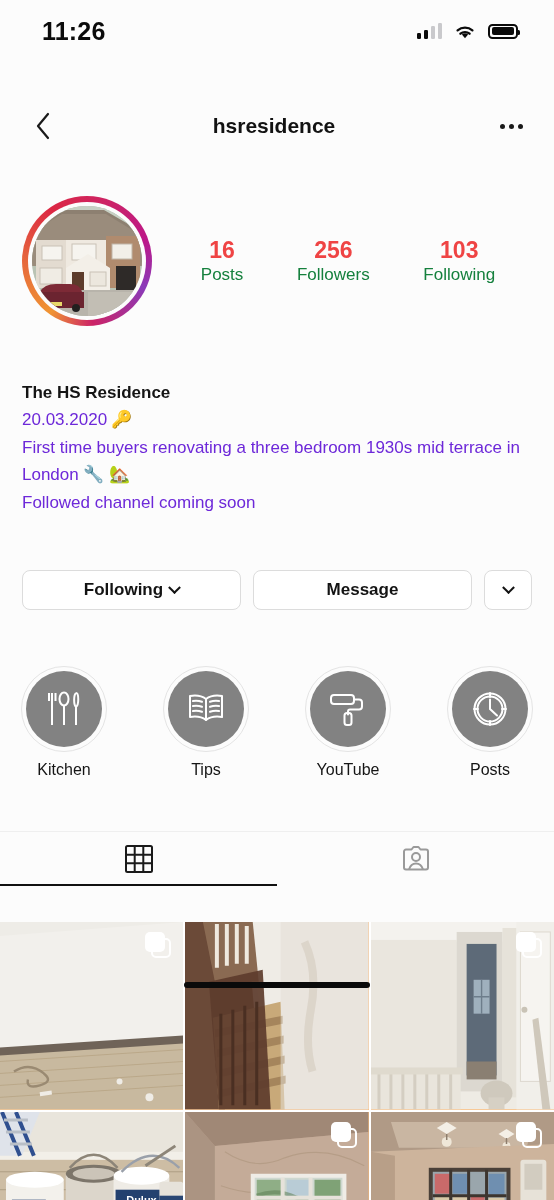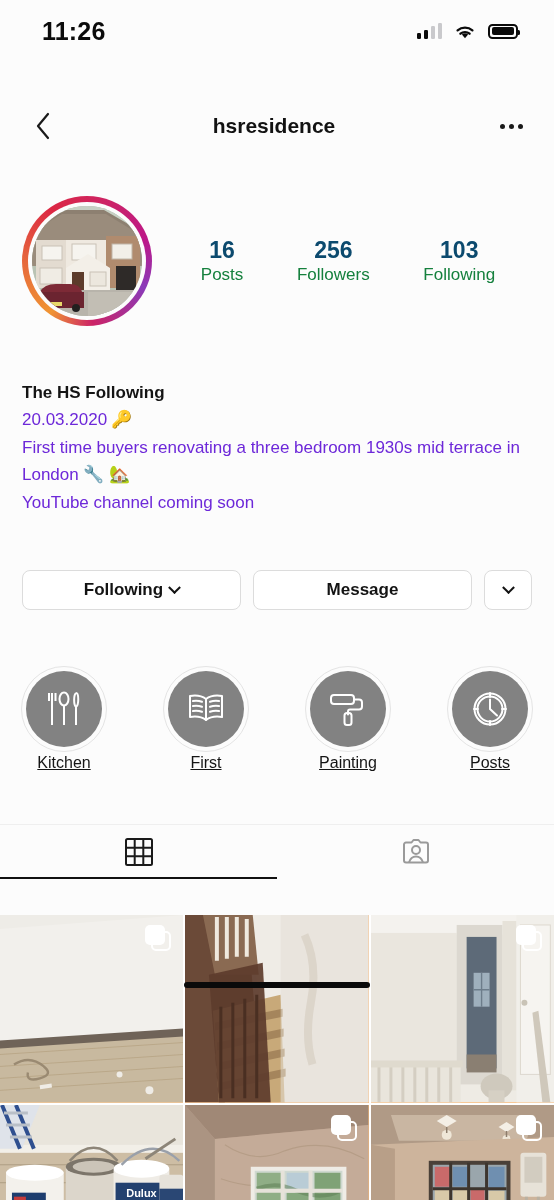--- a/index.html
+++ b/index.html
@@ -41,21 +41,21 @@
   .avatar-wrap { width: 130px; height: 130px; border-radius: 50%; flex: 0 0 130px;
                  background: conic-gradient(from 215deg, #f09433 0deg, #e6683c 55deg, #dc2743 110deg,
                              #cc2366 165deg, #bc1888 215deg, #8a3ab9 260deg, #cc2366 320deg, #f09433 360deg);
                  display: flex; align-items: center; justify-content: center; }
   .avatar-inner { width: 118px; height: 118px; border-radius: 50%; background: #fcfcfc;
                   display: flex; align-items: center; justify-content: center; }
   .avatar-img { width: 110px; height: 110px; border-radius: 50%; overflow: hidden; position: relative;
                 background: #cfd3cc; }
   .stats { flex: 1; display: flex; justify-content: space-around; padding: 0 10px 0 22px; }
   .stat { text-align: center; }
-  .stat .num { font-size: 23px; font-weight: 700; color: #0c4a6e; line-height: 1.25; }
+  .stat .num { font-size: 23px; font-weight: 700; color: #ef4444; line-height: 1.25; }
   .stat .lbl { font-size: 17px; color: #15803d; line-height: 1.3; }
 
   
   .bio { padding: 18px 22px 0 22px; }
   .bio .name { font-size: 17px; font-weight: 700; color: #141414; line-height: 1.55; }
   .bio .line { font-size: 17px; color: #6d28d9; line-height: 1.62; }
   .bio .emoji { font-family: "DejaVu Sans", sans-serif; }
   .followed { font-size: 17px; color: #1a1a1a; line-height: 1.62; padding-top: 1px; }
   .followed b { font-weight: 700; }
 
@@ -69,21 +69,21 @@
   .chev { width: 9px; height: 9px; border-right: 2px solid #131313; border-bottom: 2px solid #131313;
           transform: rotate(45deg) translate(-2px,-2px); }
 
   
   .highlights { display: flex; padding: 20px 14px 0 14px; gap: 0; justify-content: space-between; }
   .hl { width: 100px; display: flex; flex-direction: column; align-items: center; }
   .hl-ring { width: 86px; height: 86px; border-radius: 50%; border: 1.5px solid #e4e4e4;
              display: flex; align-items: center; justify-content: center; background: #fcfcfc; }
   .hl-circ { width: 76px; height: 76px; border-radius: 50%; background: #828282;
              display: flex; align-items: center; justify-content: center; }
-  .hl-label { font-size: 16px; color: #151515; margin-top: 2px; white-space: nowrap; text-decoration: underline; }
+  .hl-label { font-size: 16px; color: #151515; margin-top: 9px; white-space: nowrap; }
 
   
   .tabs-wrap { margin-top: 16px; border-top: 1px solid #efefef; }
   .tabs { display: flex; height: 54px; }
   .tab { flex: 1; display: flex; align-items: center; justify-content: center; position: relative; }
   .tab.active::after { content: ""; position: absolute; left: 0; right: 0; bottom: 0; height: 2.5px; background: #111; }
 
   
   .grid { display: grid; grid-template-columns: repeat(3, 1fr); gap: 2px; background: #fff; }
   .cell { position: relative; height: 188px; overflow: hidden; background: #fdba74; }
@@ -176,31 +176,31 @@
         <div class="lbl">Followers</div>
       </div>
       <div class="stat">
         <div class="num">103</div>
         <div class="lbl">Following</div>
       </div>
     </div>
   </div>
 
   <div class="bio">
-    <div class="name">The HS Following</div>
+    <div class="name">The HS Residence</div>
     <div class="line">
       <span>20.03.2020</span>
       <span class="emoji">🔑</span>
     </div>
     <div class="line">
       <span>First time buyers renovating a three bedroom 1930s mid terrace in London</span>
       <span class="emoji">🔧</span>
       <span class="emoji">🏡</span>
     </div>
-    <div class="line">YouTube channel coming soon</div>
+    <div class="line">Followed channel coming soon</div>
   </div>
 
   <div class="btn-row">
     <div class="btn grow">
       <span>Following</span>
       <span class="chev"></span>
     </div>
     <div class="btn grow">
       <span>Message</span>
     </div>
@@ -234,36 +234,36 @@
           <svg width="46" height="46" viewBox="0 0 46 46">
             <g fill="none" stroke="#fff" stroke-width="2" stroke-linejoin="round" stroke-linecap="round">
               <path d="M23 13c-4-3-10-4-16-3v21c6-1 12 0 16 3 4-3 10-4 16-3V10c-6-1-12 0-16 3z"></path>
               <path d="M23 13v21"></path>
               <path d="M10 15c3-.4 6-.3 9 .8M10 20c3-.4 6-.3 9 .8M10 25c3-.4 6-.3 9 .8"></path>
               <path d="M36 15c-3-.4-6-.3-9 .8M36 20c-3-.4-6-.3-9 .8M36 25c-3-.4-6-.3-9 .8"></path>
             </g>
           </svg>
         </div>
       </div>
-      <div class="hl-label">First</div>
+      <div class="hl-label">Tips</div>
     </div>
 
     <div class="hl">
       <div class="hl-ring">
         <div class="hl-circ">
           <svg width="46" height="46" viewBox="0 0 46 46">
             <g fill="none" stroke="#fff" stroke-width="2" stroke-linejoin="round" stroke-linecap="round">
               <rect x="6" y="9" width="23" height="9" rx="3"></rect>
               <path d="M29 13.5h5a3 3 0 0 1 3 3v4a3 3 0 0 1-3 3h-9a2 2 0 0 0-2 2v3"></path>
               <rect x="19.5" y="27" width="7" height="12" rx="2.5"></rect>
             </g>
           </svg>
         </div>
       </div>
-      <div class="hl-label">Painting</div>
+      <div class="hl-label">YouTube</div>
     </div>
 
     <div class="hl">
       <div class="hl-ring">
         <div class="hl-circ">
           <svg width="46" height="46" viewBox="0 0 46 46">
             <g fill="none" stroke="#fff" stroke-width="2" stroke-linecap="round">
               <circle cx="23" cy="23" r="15.5"></circle>
                 <circle cx="23" cy="23" r="12.5"></circle>
               <path d="M23 7v4M23 35v4M7 23h4M35 23h4"></path>

